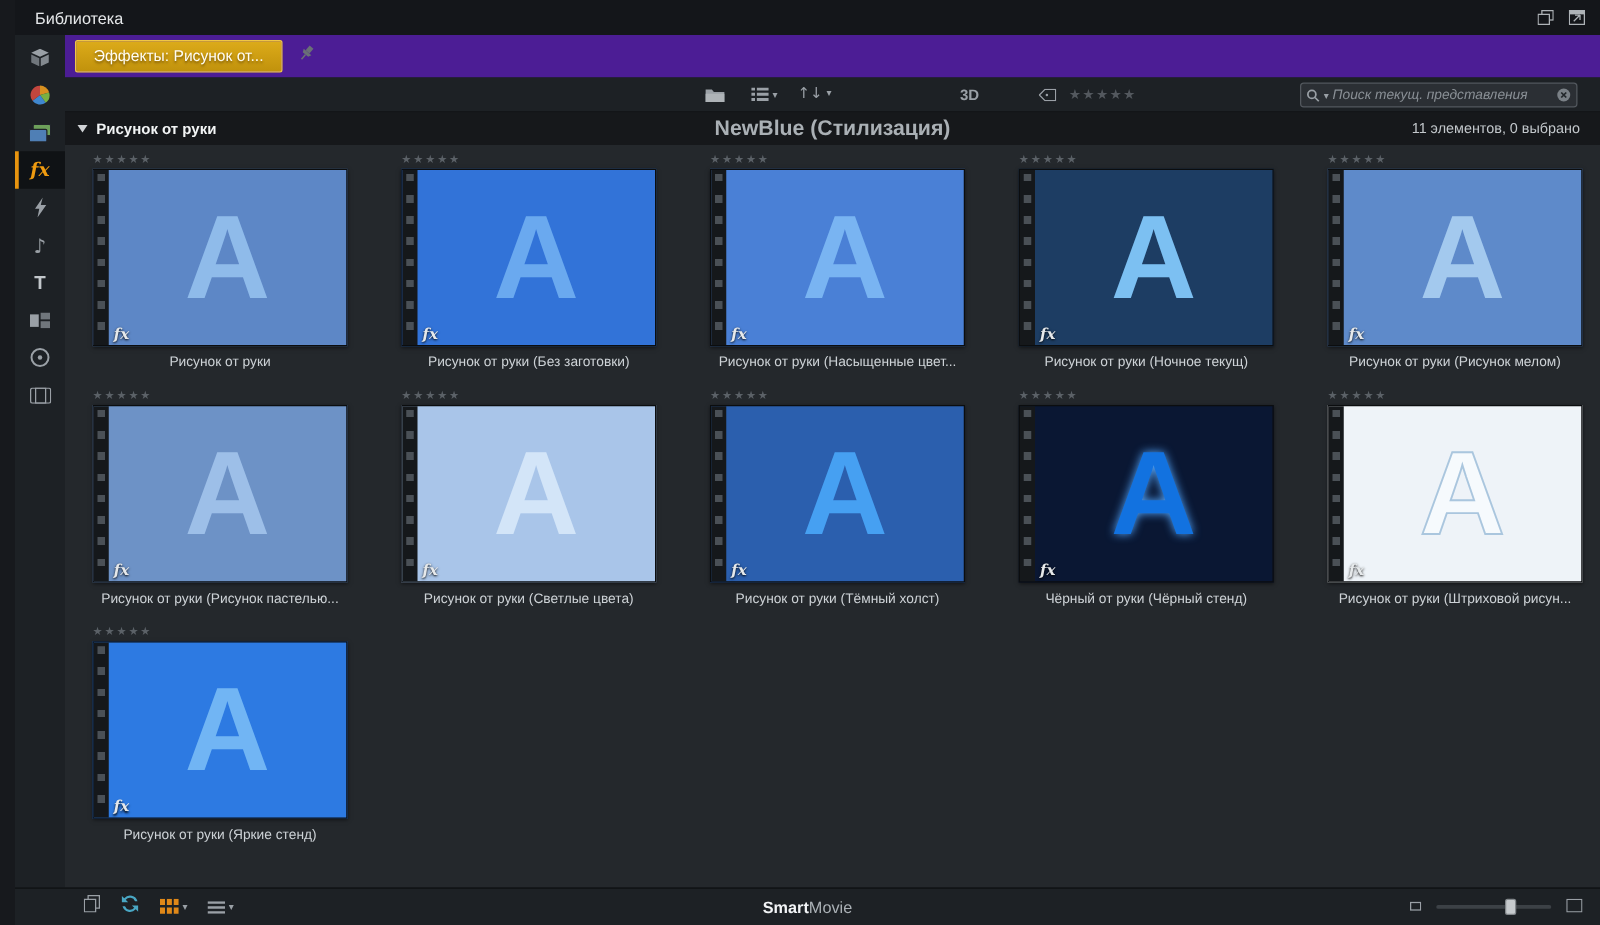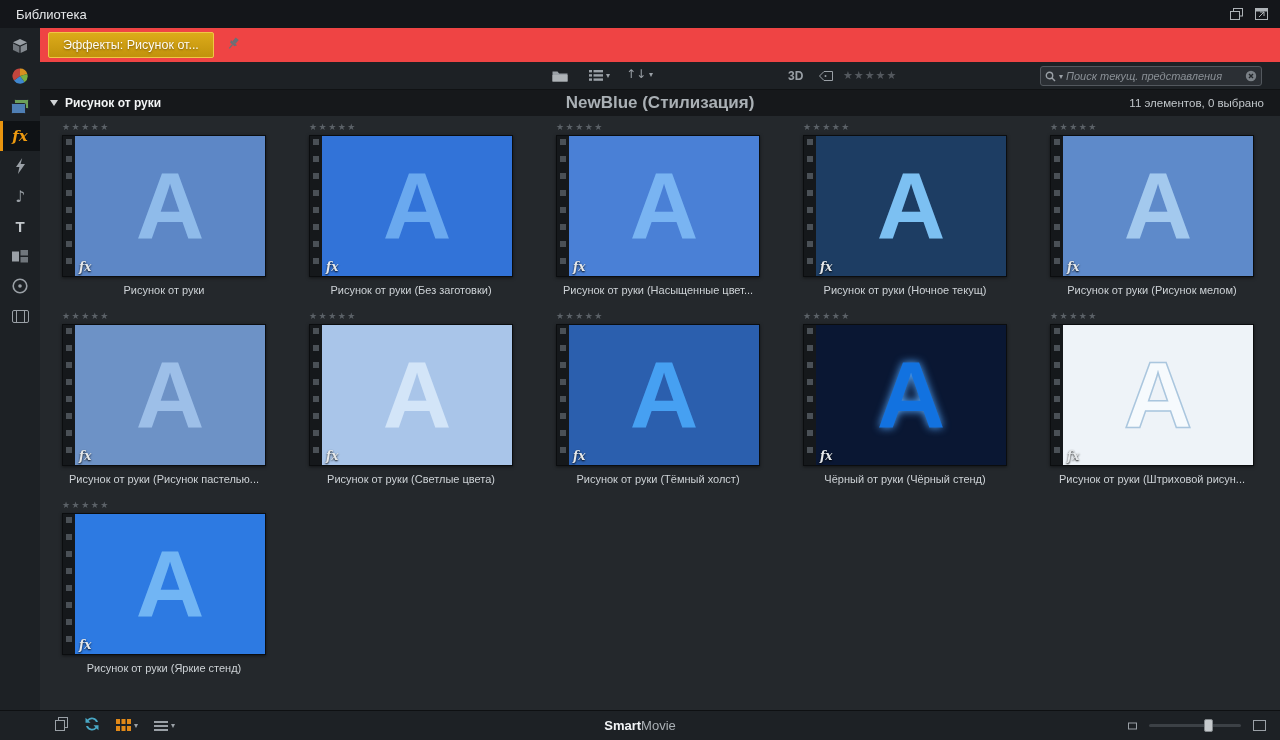--- a/index.html
+++ b/index.html
@@ -1,51 +1,51 @@
 <!DOCTYPE html>
 <html><head>
 <meta charset="utf-8">
 <style>
   * { box-sizing: border-box; margin: 0; padding: 0; }
   html, body { width: 1280px; height: 740px; overflow: hidden; }
   body { font-family: "Liberation Sans", "DejaVu Sans", sans-serif; background: #17191d; }
 
-  .window { width: 1280px; height: 740px; display: flex; flex-direction: column; color: #d8dbde; }
+  .window { width: 1280px; height: 740px; display: flex; flex-direction: column; color: #d8dbde; padding-left: 12px; }
 
   
   .titlebar { flex: 0 0 28px; background: #14161a; display: flex; align-items: center; padding: 0 12px 0 16px; font-size: 13px; color: #e6e8ea; }
   .win-controls { margin-left: auto; display: flex; gap: 12px; align-items: center; }
   .win-controls span { display: inline-flex; cursor: default; }
 
   
   .middle { flex: 1; display: flex; min-height: 0; }
 
   .sidebar { flex: 0 0 40px; background: #1d2125; display: flex; flex-direction: column; padding-top: 3px; }
   .side-item { height: 30px; display: flex; align-items: center; justify-content: center; position: relative; color: #9aa0a6; }
   .side-item.active { background: #0f1215; }
   .side-item.active::before { content: ""; position: absolute; left: 0; top: 0; bottom: 0; width: 3px; background: #e8940f; }
   .fx-glyph { font: italic bold 15px "DejaVu Serif", serif; color: #ef9b10; }
   .t-glyph { font-weight: bold; font-size: 15px; color: #c2c7cb; }
   .note-glyph { font-family: "DejaVu Sans", sans-serif; font-size: 16px; color: #9aa0a6; }
 
   .content { flex: 1; display: flex; flex-direction: column; min-width: 0; }
 
   
-  .tabbar { flex: 0 0 34px; background: #ef4444; display: flex; align-items: center; padding-left: 8px; gap: 12px; }
+  .tabbar { flex: 0 0 34px; background: #4c1d95; display: flex; align-items: center; padding-left: 8px; gap: 12px; }
   .tab { height: 26px; padding: 0 14px; display: flex; align-items: center; font-size: 12.5px; color: #fffdf4;
          text-shadow: 0 1px 2px rgba(70,45,0,.6); background: linear-gradient(#dcab1a, #c1920c);
          border: 1px solid #f0c745; border-radius: 2px; white-space: nowrap; }
 
   
   .toolbar { flex: 0 0 28px; background: #1d2125; border-bottom: 1px solid #101214; position: relative; font-size: 12px; color: #9aa0a6; }
   .toolbar .abs { position: absolute; display: flex; align-items: center; gap: 3px; }
   .t-folder { left: 512px; top: 8px; }
   .t-view   { left: 549px; top: 8px; }
   .t-sort   { left: 586px; top: 5px; }
-  .t-3d     { left: 748px; top: 7px; font-weight: bold; color: #9aa0a6; }
+  .t-3d     { left: 716px; top: 7px; font-weight: bold; color: #9aa0a6; }
   .t-tag    { left: 779px; top: 9px; }
   .t-stars  { left: 803px; top: 7px; font-size: 11px; letter-spacing: 1px; color: #53585e; }
   .caret { font-size: 8px; color: #9aa0a6; font-family: "DejaVu Sans", sans-serif; }
   .sort-arrows { font-family: "DejaVu Sans", sans-serif; font-size: 12px; color: #9aa0a6; }
   .searchbox { position: absolute; right: 18px; top: 4px; width: 222px; height: 20px; background: #2b2f34;
                border: 1px solid #53585e; border-radius: 3px; display: flex; align-items: center; padding: 0 4px; gap: 3px; }
   .searchbox input { flex: 1; min-width: 0; background: transparent; border: none; outline: none; color: #c8ccd0; font-size: 11px; }
   .searchbox input::placeholder { color: #8a9096; font-style: italic; }
 
   

